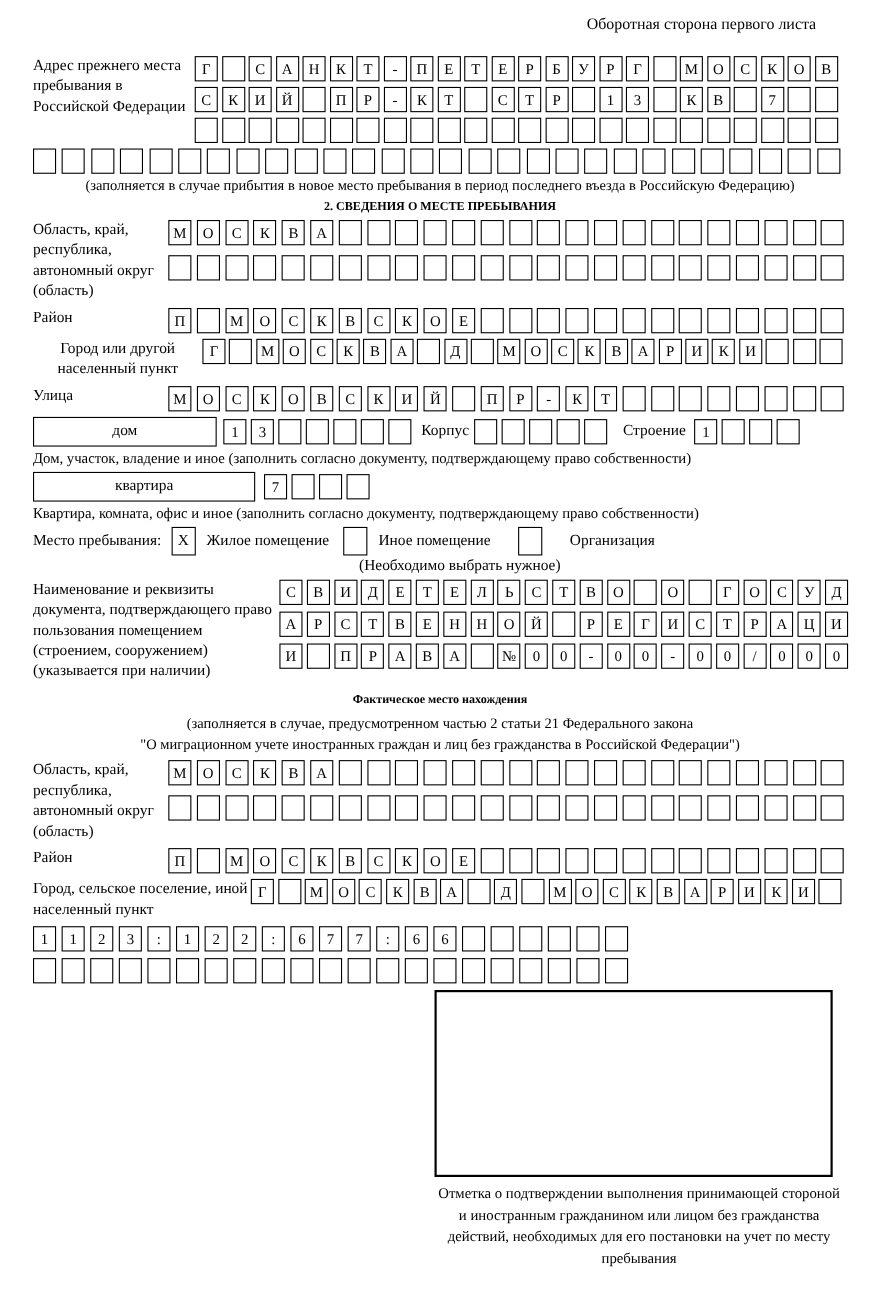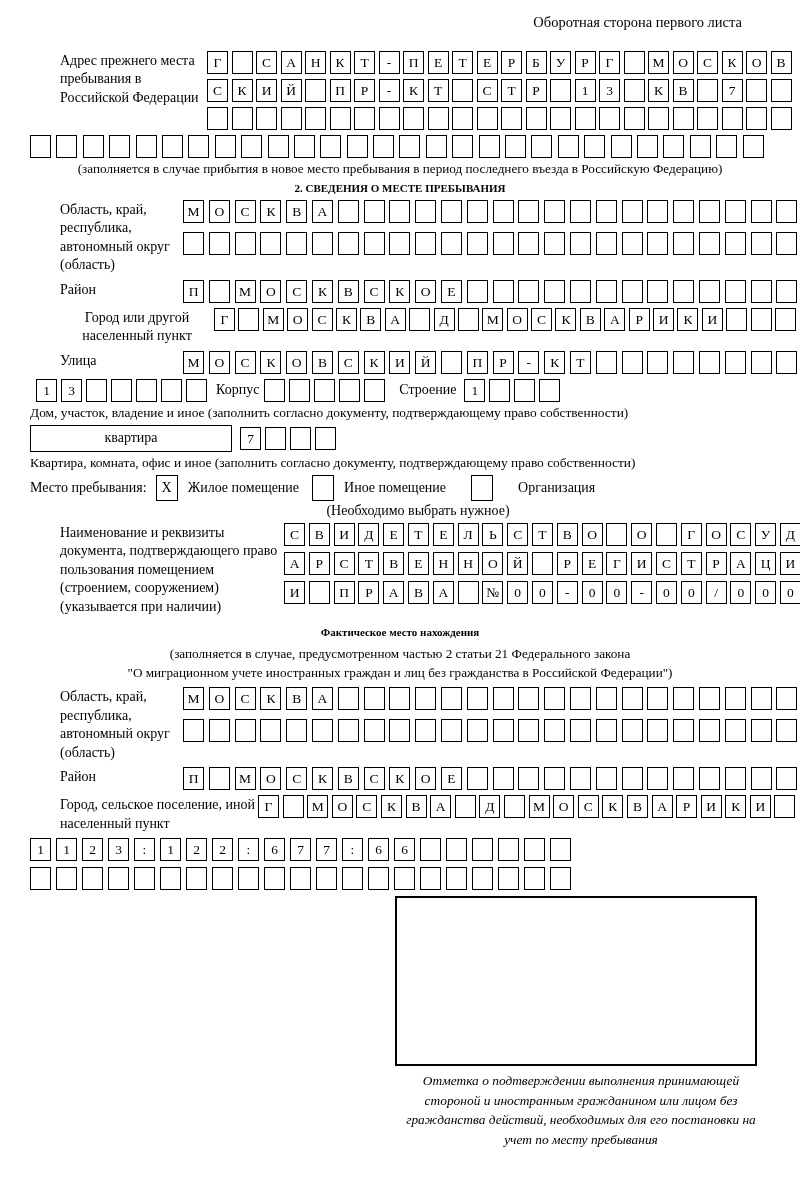--- a/index.html
+++ b/index.html
@@ -22,21 +22,21 @@
   .ga   { gap:3.5px; }   
   .gb   { gap:4.8px; }   
   .g28  { gap:5.4px; }   
   .gc1  { gap:3.4px; }   
   .gdoc { gap:3.8px; }   
   .gcad { gap:5px; }     
   .gc2  { gap:3.6px; }   
   .gh   { gap:4px; }     
 
   .field { display:flex; margin-bottom:5px; }
-  .flabel { font-size:14px; line-height:1.32; flex:none; padding-top:1px;margin-left:30px; }
+  .flabel { font-size:14px; line-height:1.32; flex:none; padding-top:1px; }
   .lw1 { width:147px; } .lw2 { width:123px; }
   .lw3 { width:154px;text-align:center; } .lw4 { width:198px; } .lw5 { width:224px; }
   .rows { display:flex; flex-direction:column; gap:5px; }
 
   .note { font-size:13.2px; text-align:center; margin:3px 0 2px 0; }
   .sect-title { font-size:11px; font-weight:bold; text-align:center; margin:5px 0 6px 0; }
 
   .labelbox {
     border:1.6px solid #000; height:27px; flex:none;
     display:flex; align-items:center; justify-content:center; font-size:14px;
@@ -48,21 +48,21 @@
   .xbox {
     width:22px; height:26px; flex:none; border:1.6px solid #000;
     display:flex; align-items:center; justify-content:center; font-size:14px;
   }
   .staynote { font-size:14px; margin:0 0 4px 238px; width:300px; text-align:center; }
 
   .fact-note { font-size:13.2px; text-align:center; line-height:1.45; margin-bottom:5px; }
 
   .stampwrap { margin-left:365px; width:372px; margin-top:6px; }
   .stampbox { width:362px; height:170px; border:2px solid #000; }
-  .stampcaption { font-size:13.4px; text-align:center; line-height:1.45; margin-top:5px;font-style:italic; }
+  .stampcaption { font-size:13.4px; text-align:center; line-height:1.45; margin-top:5px; }
 </style>
 </head>
 <body>
 
 <div class="hdr">Оборотная сторона первого листа</div>
 
 <div class="field" style="margin-top:20px;">
   <div class="flabel lw1">Адрес прежнего места пребывания в Российской Федерации</div>
   <div class="rows">
     <div class="boxrow ga">
@@ -321,20 +321,21 @@
       <span class="cbox"></span>
       <span class="cbox"></span>
       <span class="cbox"></span>
       <span class="cbox"></span>
       <span class="cbox"></span>
       <span class="cbox"></span>
     </div>
 </div>
 
 <div class="houserow">
+  <div class="labelbox" style="width:167px;">дом</div>
   <div class="boxrow gh" style="margin-left:6px;">
       <span class="cbox">1</span>
       <span class="cbox">3</span>
       <span class="cbox"></span>
       <span class="cbox"></span>
       <span class="cbox"></span>
       <span class="cbox"></span>
       <span class="cbox"></span>
     </div>
   <div class="inlinelbl" style="margin-left:9px;">Корпус</div>

